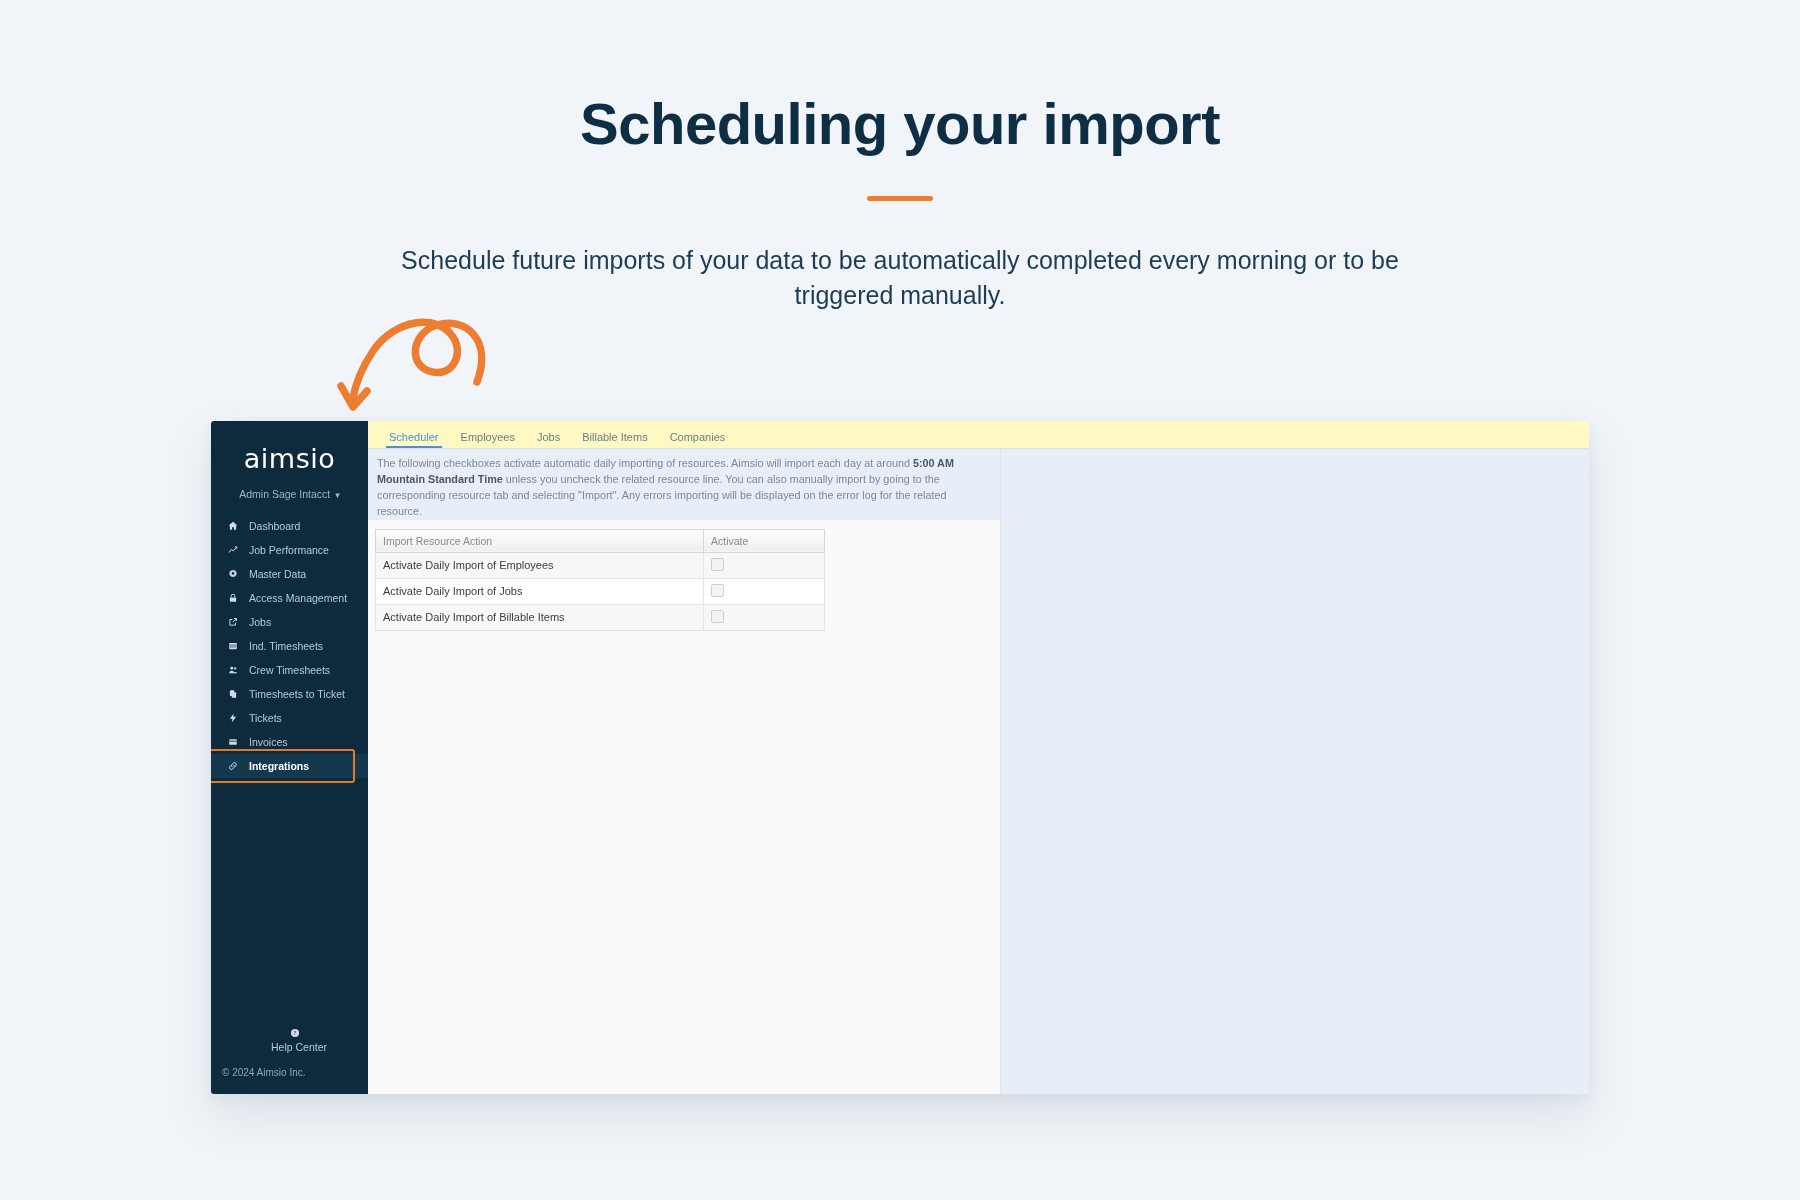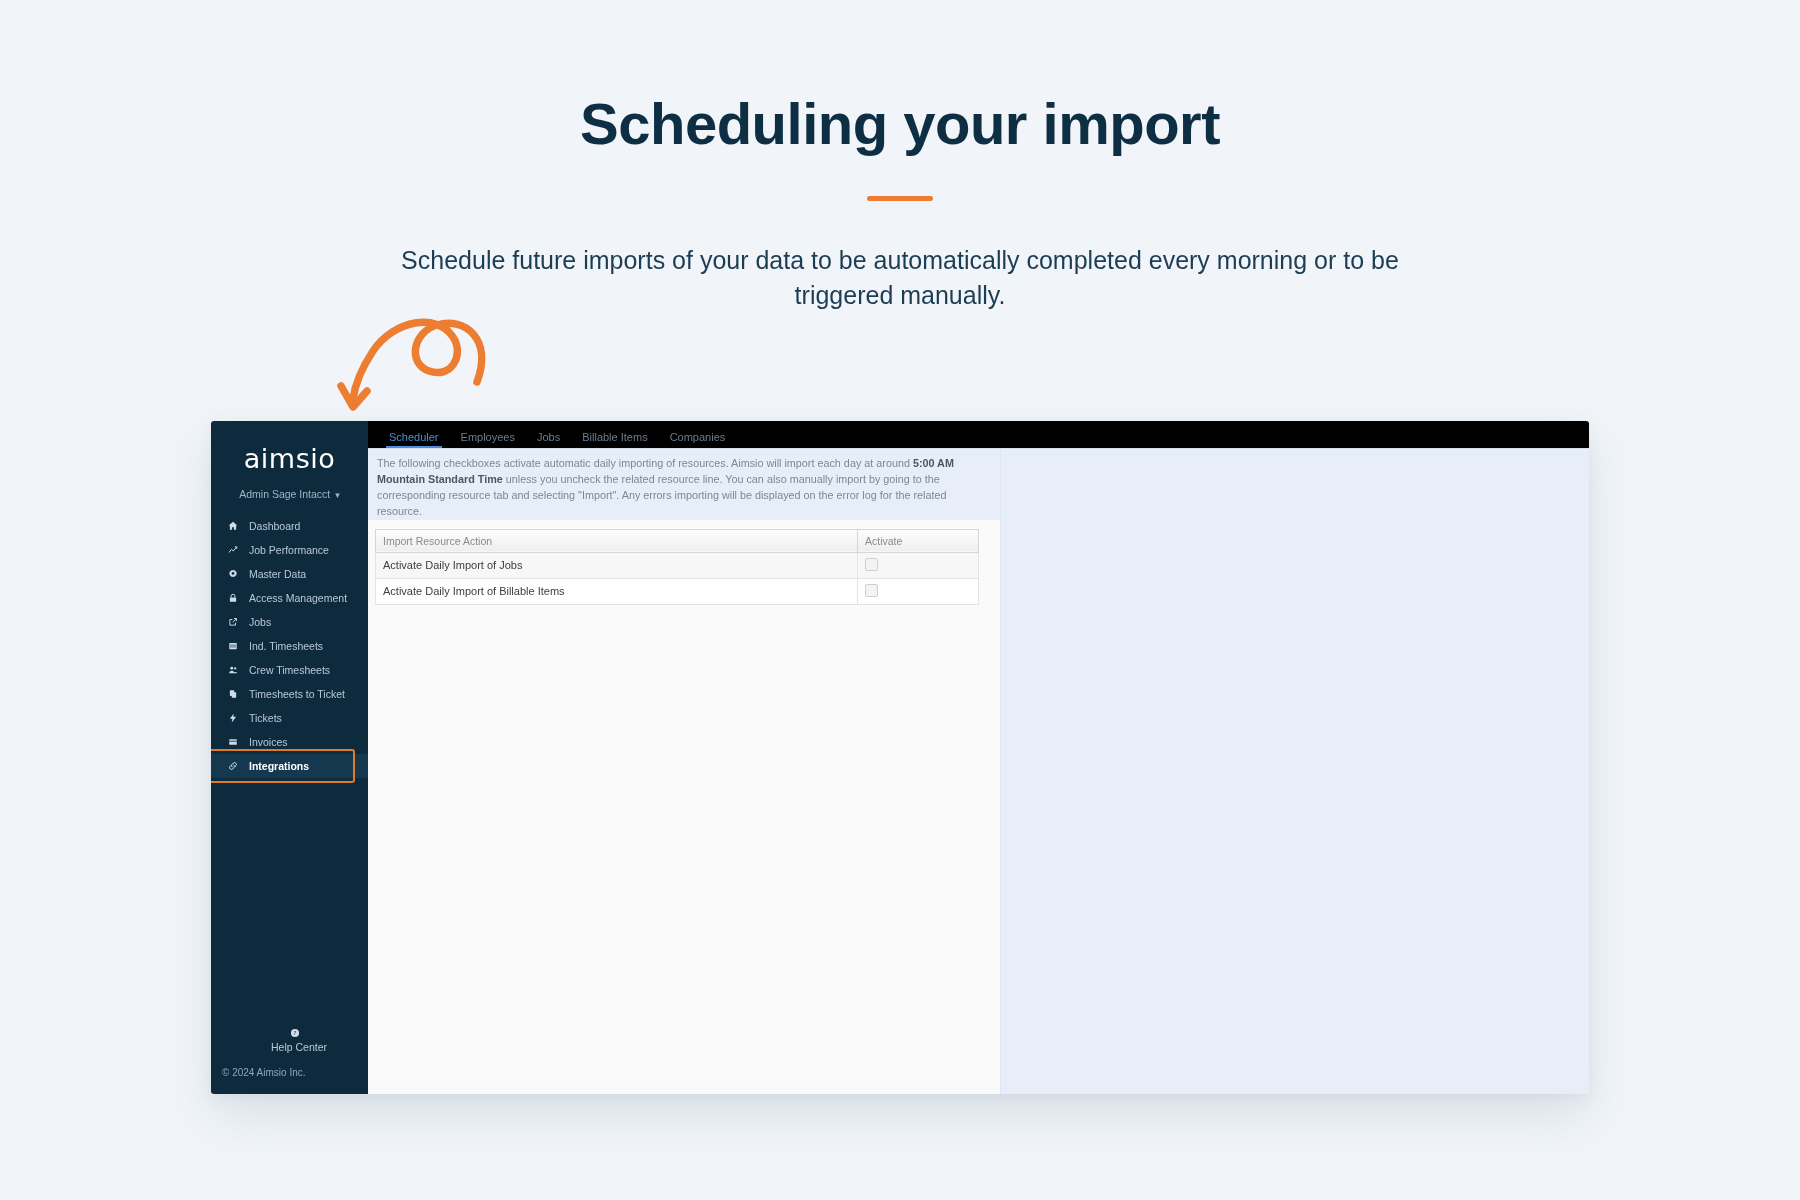--- a/index.html
+++ b/index.html
@@ -166,21 +166,21 @@
     position: relative;
     background: #e8eef7;
     display: flex;
     flex-direction: column;
   }
   .tabbar {
     height: 27px;
     display: flex;
     align-items: flex-end;
     padding-left: 10px;
-    background: #000000;
+    background: #fef9c3;
     border-bottom: 1px solid #d7e0ec;
     flex: 0 0 27px;
   }
   .tab {
     font-size: 11px;
     color: #6c7c8c;
     padding: 0 11px 5px 11px;
     position: relative;
     white-space: nowrap;
   }
@@ -210,21 +210,21 @@
     font-size: 10.8px;
     line-height: 1.48;
     color: #7a8897;
     padding: 7px 10px 0 9px;
     background: #e8eef7;
   }
   .info-text b { color: #4a5866; font-weight: bold; }
 
   table.grid {
     border-collapse: collapse;
-    width: 604px;
+    width: 450px;
     margin: 9px 0 0 7px;
     table-layout: fixed;
   }
   table.grid th {
     background: linear-gradient(#fdfdfd, #eeeeee);
     border: 1px solid #d6d6d6;
     font-size: 10.5px;
     font-weight: normal;
     color: #8a8a8a;
     text-align: left;
@@ -436,20 +436,24 @@
 
         <table class="grid">
           <thead>
             <tr>
               <th>Import Resource Action</th>
               <th class="col-activate">Activate</th>
             </tr>
           </thead>
           <tbody>
             <tr>
+              <td>Activate Daily Import of Employees</td>
+              <td><span class="chk"></span></td>
+            </tr>
+            <tr>
               <td>Activate Daily Import of Jobs</td>
               <td><span class="chk"></span></td>
             </tr>
             <tr>
               <td>Activate Daily Import of Billable Items</td>
               <td><span class="chk"></span></td>
             </tr>
           </tbody>
         </table>
 

